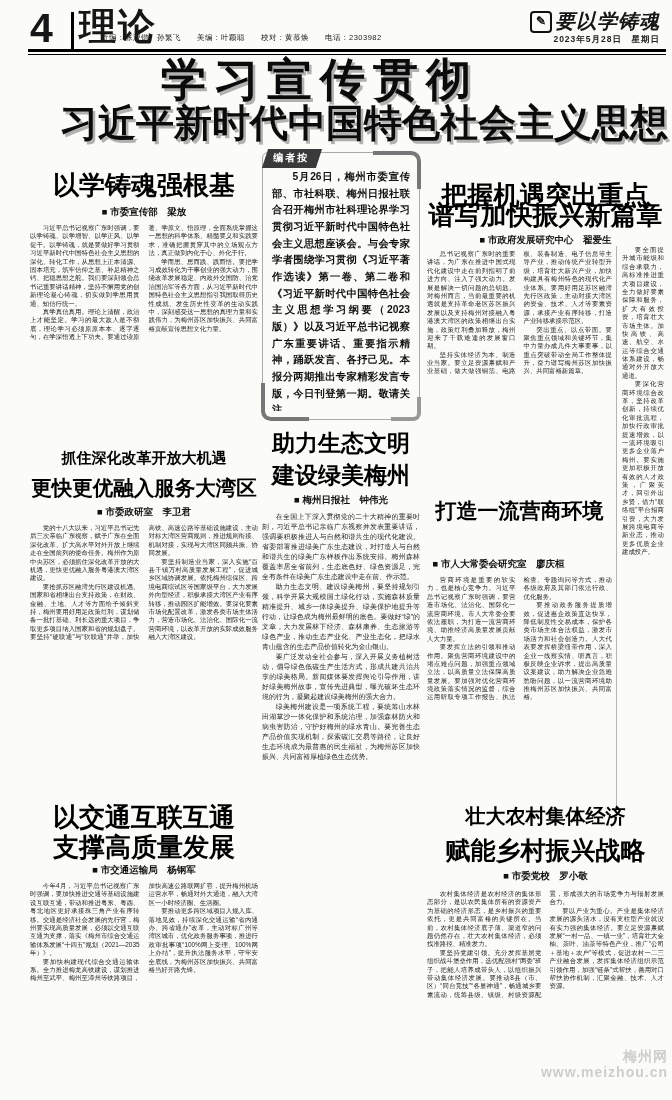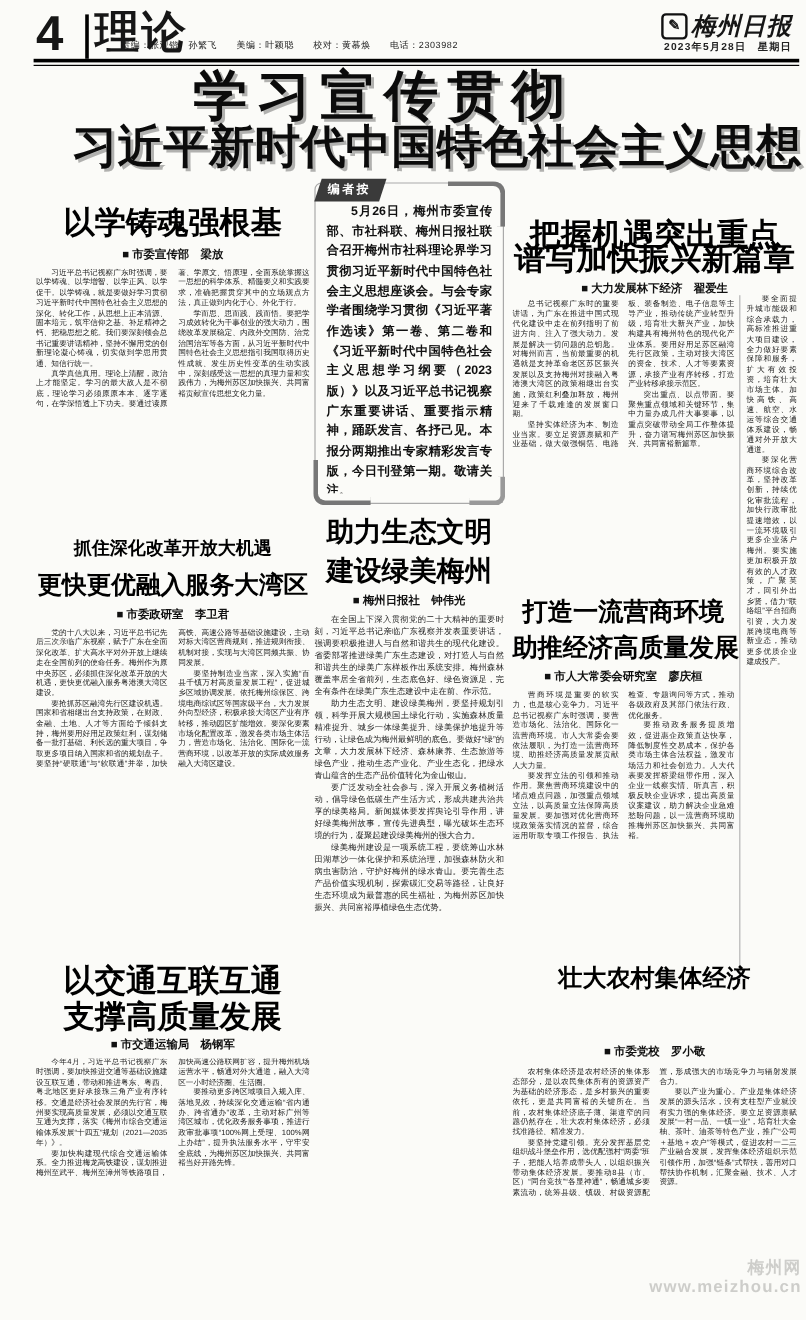--- a/index.html
+++ b/index.html
@@ -45,21 +45,21 @@
 <body>
 
 <div id="page">
 
   <div class="pagenum">4</div>
   <div class="hdiv"></div>
   <div class="section">理论</div>
   <div class="staff">责编：张观锴　孙繁飞　　美编：叶颖聪　　校对：黄慕焕　　电话：2303982</div>
   <div class="masthead">
     <span class="mast-icon">✎</span>
-    <span class="mast-name">梅州日报</span>
+    <span class="mast-name">要以学铸魂</span>
   </div>
   <div class="dateline">2023年5月28日　星期日</div>
   <div class="rule-thick"></div>
   <div class="rule-thin"></div>
 
   <div class="banner1">学习宣传贯彻</div>
   <div class="banner2">习近平新时代中国特色社会主义思想</div>
 
   <div class="enote">
     <div class="c-tr"></div>
@@ -74,21 +74,21 @@
   <div class="atitle" style="left:30px;top:172px;width:228px;font-size:26px;">以学铸魂强根基</div>
   <div class="byline" style="left:30px;top:206px;width:228px;">■ 市委宣传部　梁放</div>
   <div class="abody cols2" style="left:30px;top:224px;width:228px;height:202px;">
       <p>习近平总书记视察广东时强调，要以学铸魂、以学增智、以学正风、以学促干。以学铸魂，就是要做好学习贯彻习近平新时代中国特色社会主义思想的深化、转化工作，从思想上正本清源、固本培元，筑牢信仰之基、补足精神之钙、把稳思想之舵。我们要深刻领会总书记重要讲话精神，坚持不懈用党的创新理论凝心铸魂，切实做到学思用贯通、知信行统一。</p>
       <p>真学真信真用。理论上清醒，政治上才能坚定。学习的最大敌人是不彻底，理论学习必须原原本本、逐字逐句，在学深悟透上下功夫。要通过读原著、学原文、悟原理，全面系统掌握这一思想的科学体系、精髓要义和实践要求，准确把握贯穿其中的立场观点方法，真正做到内化于心、外化于行。</p>
       <p>学而思、思而践、践而悟。要把学习成效转化为干事创业的强大动力，围绕改革发展稳定、内政外交国防、治党治国治军等各方面，从习近平新时代中国特色社会主义思想指引我国取得历史性成就、发生历史性变革的生动实践中，深刻感受这一思想的真理力量和实践伟力，为梅州苏区加快振兴、共同富裕贡献宣传思想文化力量。</p>
     </div>
 
   <div class="atitle" style="left:427px;top:182px;width:237px;font-size:26px;">把握机遇突出重点</div>
   <div class="atitle" style="left:427px;top:202px;width:237px;font-size:26px;">谱写加快振兴新篇章</div>
-  <div class="byline" style="left:427px;top:234px;width:237px;">■ 大力发展林下经济　翟爱生</div>
+  <div class="byline" style="left:427px;top:234px;width:237px;">■ 市政府发展研究中心　翟爱生</div>
   <div class="abody cols2" style="left:427px;top:250px;width:185px;height:238px;column-gap:8px;">
       <p>总书记视察广东时的重要讲话，为广东在推进中国式现代化建设中走在前列指明了前进方向、注入了强大动力。发展是解决一切问题的总钥匙。对梅州而言，当前最重要的机遇就是支持革命老区苏区振兴发展以及支持梅州对接融入粤港澳大湾区的政策相继出台实施，政策红利叠加释放，梅州迎来了千载难逢的发展窗口期。</p>
       <p>坚持实体经济为本、制造业当家。要立足资源禀赋和产业基础，做大做强铜箔、电路板、装备制造、电子信息等主导产业，推动传统产业转型升级，培育壮大新兴产业，加快构建具有梅州特色的现代化产业体系。要用好用足苏区融湾先行区政策，主动对接大湾区的资金、技术、人才等要素资源，承接产业有序转移，打造产业转移承接示范区。</p>
       <p>突出重点、以点带面。要聚焦重点领域和关键环节，集中力量办成几件大事要事，以重点突破带动全局工作整体提升，奋力谱写梅州苏区加快振兴、共同富裕新篇章。</p>
     </div>
 
   <div class="vrule"></div>
   <div class="strip">
       <p>要全面提升城市能级和综合承载力，高标准推进重大项目建设，全力做好要素保障和服务，扩大有效投资，培育壮大市场主体。加快高铁、高速、航空、水运等综合交通体系建设，畅通对外开放大通道。</p>
       <p>要深化营商环境综合改革，坚持改革创新，持续优化审批流程，加快行政审批提速增效，以一流环境吸引更多企业落户梅州。要实施更加积极开放有效的人才政策，广聚英才，回引外出乡贤，借力“联络组”平台招商引资，大力发展跨境电商等新业态，推动更多优质企业建成投产。</p>
@@ -107,38 +107,38 @@
   <div class="atitle" style="left:262px;top:464px;width:158px;font-size:23px;">建设绿美梅州</div>
   <div class="byline" style="left:262px;top:494px;width:158px;">■ 梅州日报社　钟伟光</div>
   <div class="abody" style="left:262px;top:512px;width:158px;height:586px;font-size:6.9px;line-height:1.45;">
       <p>在全国上下深入贯彻党的二十大精神的重要时刻，习近平总书记亲临广东视察并发表重要讲话，强调要积极推进人与自然和谐共生的现代化建设。省委部署推进绿美广东生态建设，对打造人与自然和谐共生的绿美广东样板作出系统安排。梅州森林覆盖率居全省前列，生态底色好、绿色资源足，完全有条件在绿美广东生态建设中走在前、作示范。</p>
       <p>助力生态文明、建设绿美梅州，要坚持规划引领，科学开展大规模国土绿化行动，实施森林质量精准提升、城乡一体绿美提升、绿美保护地提升等行动，让绿色成为梅州最鲜明的底色。要做好“绿”的文章，大力发展林下经济、森林康养、生态旅游等绿色产业，推动生态产业化、产业生态化，把绿水青山蕴含的生态产品价值转化为金山银山。</p>
       <p>要广泛发动全社会参与，深入开展义务植树活动，倡导绿色低碳生产生活方式，形成共建共治共享的绿美格局。新闻媒体要发挥舆论引导作用，讲好绿美梅州故事，宣传先进典型，曝光破坏生态环境的行为，凝聚起建设绿美梅州的强大合力。</p>
       <p>绿美梅州建设是一项系统工程，要统筹山水林田湖草沙一体化保护和系统治理，加强森林防火和病虫害防治，守护好梅州的绿水青山。要完善生态产品价值实现机制，探索碳汇交易等路径，让良好生态环境成为最普惠的民生福祉，为梅州苏区加快振兴、共同富裕厚植绿色生态优势。</p>
     </div>
 
   <div class="atitle" style="left:427px;top:500px;width:185px;font-size:21px;">打造一流营商环境</div>
-  <div class="atitle" style="left:427px;top:530px;width:185px;font-size:21px;">助推经济高质量发展</div>
-  <div class="byline" style="left:427px;top:558px;width:185px;">■ 市人大常委会研究室　廖庆桓</div>
+  <div class="byline" style="left:406px;top:558px;width:185px;">■ 市人大常委会研究室　廖庆桓</div>
   <div class="abody cols2" style="left:427px;top:576px;width:185px;height:242px;column-gap:8px;">
       <p>营商环境是重要的软实力，也是核心竞争力。习近平总书记视察广东时强调，要营造市场化、法治化、国际化一流营商环境。市人大常委会要依法履职，为打造一流营商环境、助推经济高质量发展贡献人大力量。</p>
       <p>要发挥立法的引领和推动作用。聚焦营商环境建设中的堵点难点问题，加强重点领域立法，以高质量立法保障高质量发展。要加强对优化营商环境政策落实情况的监督，综合运用听取专项工作报告、执法检查、专题询问等方式，推动各级政府及其部门依法行政、优化服务。</p>
       <p>要推动政务服务提质增效，促进惠企政策直达快享，降低制度性交易成本，保护各类市场主体合法权益，激发市场活力和社会创造力。人大代表要发挥桥梁纽带作用，深入企业一线察实情、听真言，积极反映企业诉求，提出高质量议案建议，助力解决企业急难愁盼问题，以一流营商环境助推梅州苏区加快振兴、共同富裕。</p>
     </div>
 
   <div class="atitle" style="left:30px;top:804px;width:228px;font-size:26px;">以交通互联互通</div>
   <div class="atitle" style="left:30px;top:834px;width:228px;font-size:26px;">支撑高质量发展</div>
   <div class="byline" style="left:30px;top:864px;width:228px;">■ 市交通运输局　杨钢军</div>
   <div class="abody cols2" style="left:30px;top:882px;width:228px;height:216px;">
       <p>今年4月，习近平总书记视察广东时强调，要加快推进交通等基础设施建设互联互通，带动和推进粤东、粤西、粤北地区更好承接珠三角产业有序转移。交通是经济社会发展的先行官，梅州要实现高质量发展，必须以交通互联互通为支撑，落实《梅州市综合交通运输体系发展“十四五”规划（2021—2035年）》。</p>
       <p>要加快构建现代综合交通运输体系。全力推进梅龙高铁建设，谋划推进梅州至武平、梅州至漳州等铁路项目，加快高速公路联网扩容，提升梅州机场运营水平，畅通对外大通道，融入大湾区一小时经济圈、生活圈。</p>
       <p>要推动更多跨区域项目入规入库、落地见效，持续深化交通运输“省内通办、跨省通办”改革，主动对标广州等湾区城市，优化政务服务事项，推进行政审批事项“100%网上受理、100%网上办结”，提升执法服务水平，守牢安全底线，为梅州苏区加快振兴、共同富裕当好开路先锋。</p>
     </div>
 
   <div class="atitle" style="left:427px;top:806px;width:237px;font-size:20px;">壮大农村集体经济</div>
+  <div class="atitle" style="left:427px;top:838px;width:237px;font-size:25px;">赋能乡村振兴战略</div>
   <div class="byline" style="left:427px;top:870px;width:237px;">■ 市委党校　罗小敬</div>
   <div class="abody cols2" style="left:427px;top:890px;width:237px;height:208px;column-gap:8px;">
       <p>农村集体经济是农村经济的集体形态部分，是以农民集体所有的资源资产为基础的经济形态，是乡村振兴的重要依托，更是共同富裕的关键所在。当前，农村集体经济底子薄、渠道窄的问题仍然存在，壮大农村集体经济，必须找准路径、精准发力。</p>
       <p>要坚持党建引领。充分发挥基层党组织战斗堡垒作用，选优配强村“两委”班子，把能人培养成带头人，以组织振兴带动集体经济发展。要推动8县（市、区）“同台竞技”“各显神通”，畅通城乡要素流动，统筹县级、镇级、村级资源配置，形成强大的市场竞争力与辐射发展合力。</p>
       <p>要以产业为重心。产业是集体经济发展的源头活水，没有支柱型产业就没有实力强的集体经济。要立足资源禀赋发展“一村一品、一镇一业”，培育壮大金柚、茶叶、油茶等特色产业，推广“公司＋基地＋农户”等模式，促进农村一二三产业融合发展，发挥集体经济组织示范引领作用，加强“链条”式帮扶，善用对口帮扶协作机制，汇聚金融、技术、人才资源。</p>
     </div>
 
   <div class="wm">
     <div>梅州网</div>
     <div>www.meizhou.cn</div>

